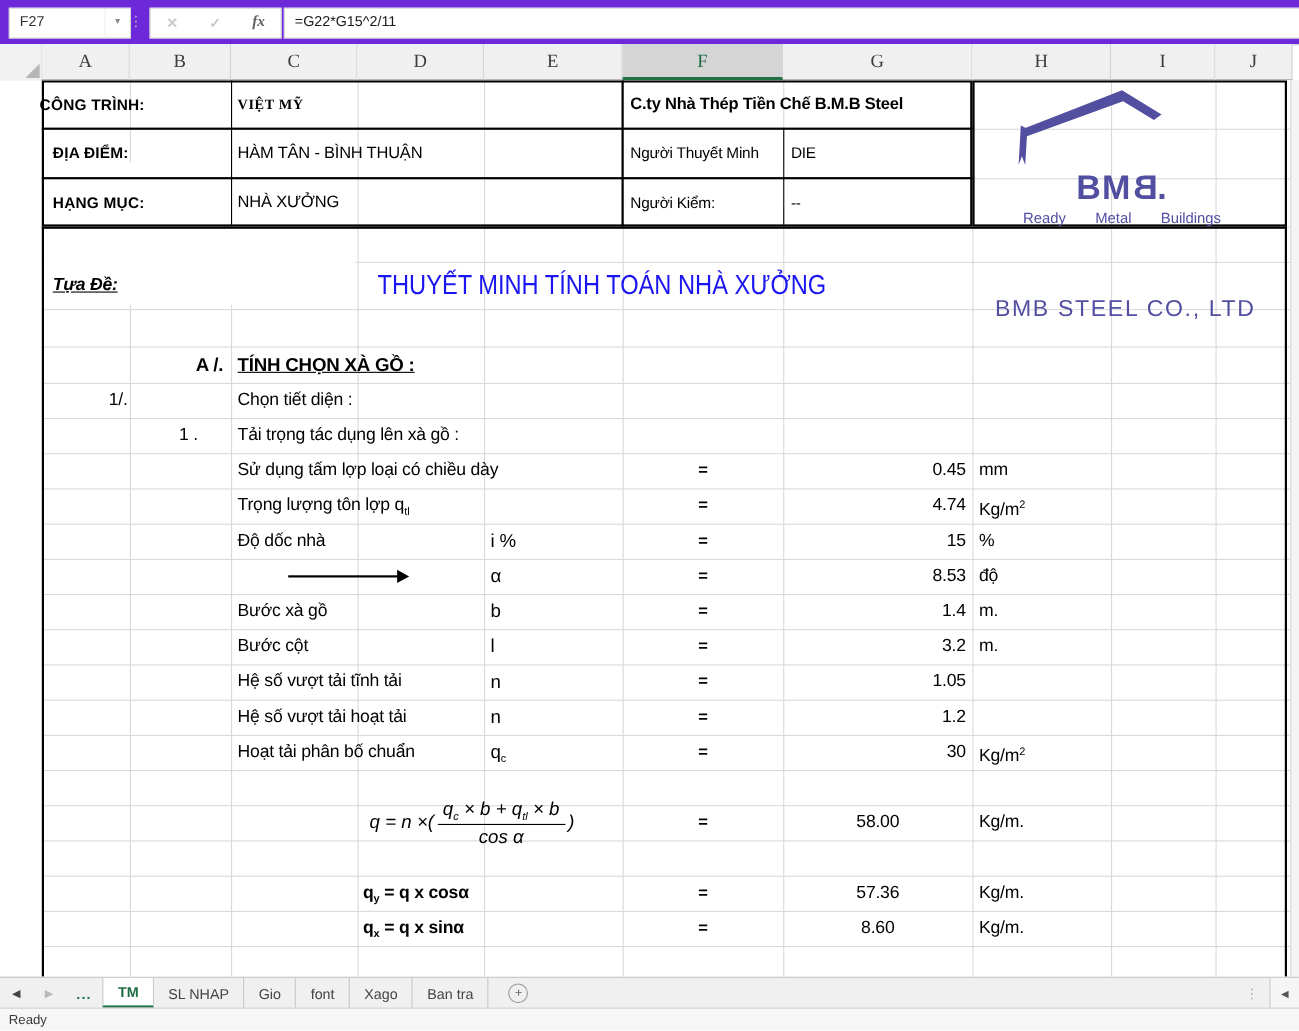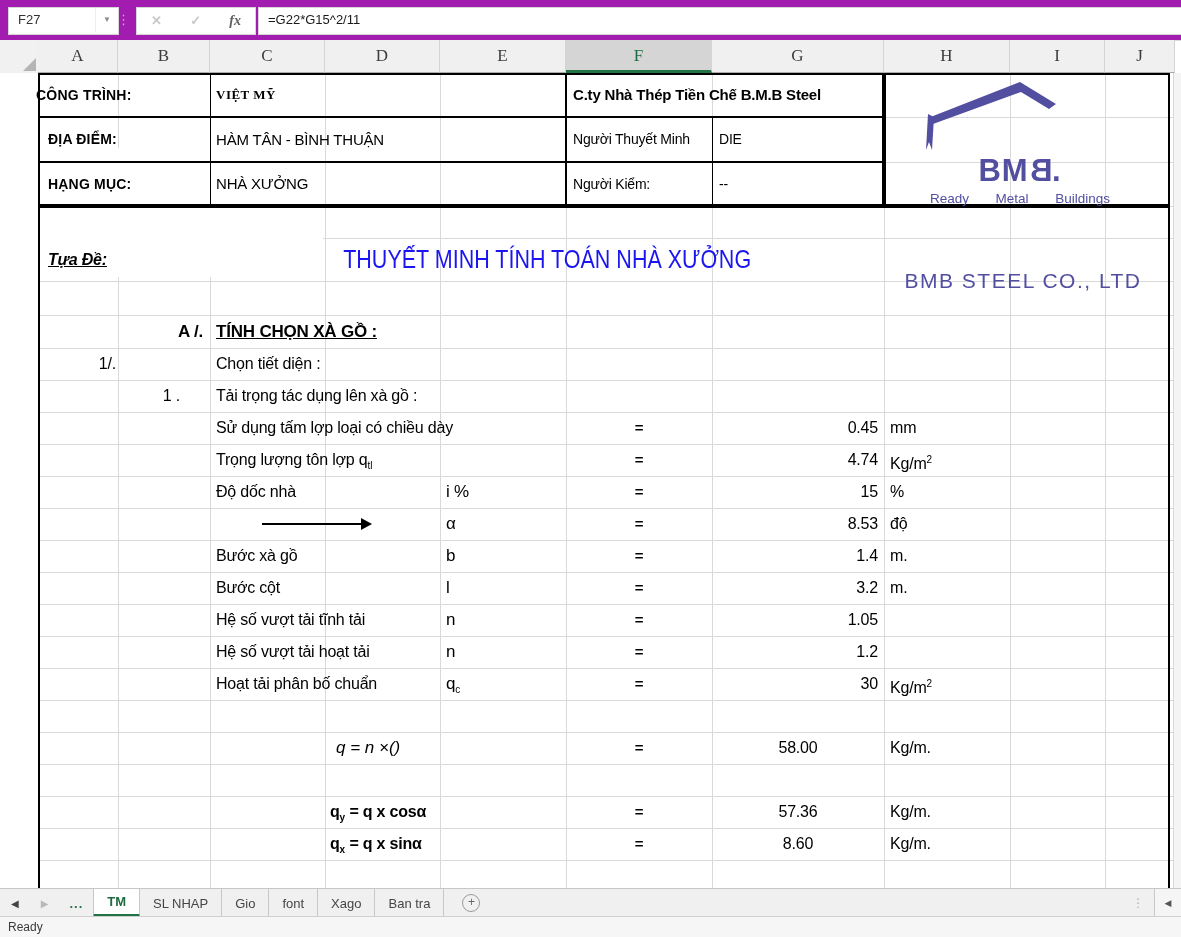--- a/index.html
+++ b/index.html
@@ -1,20 +1,20 @@
 <!DOCTYPE html>
 <html><head>
 <meta charset="utf-8">
 <style>
   html,body{margin:0;padding:0;}
   body{width:1181px;height:937px;position:relative;overflow:hidden;
        font-family:"Liberation Sans",sans-serif;background:#fff;}
   .abs{position:absolute;white-space:nowrap;box-sizing:border-box;}
   
-  #topbar{position:absolute;left:0;top:0;width:1181px;height:40px;background:#a21caf;
+  #topbar{position:absolute;left:0;top:0;width:1181px;height:40px;background:#6d28d9;
           border-bottom:1px solid #d9d9d9;}
   .chrome-box{position:absolute;top:7px;height:26px;background:#fff;border:1px solid #d6d6d6;
               font-size:13px;color:#333;line-height:24px;}
   #namebox{left:8px;width:100px;padding-left:9px;}
   #namebox .dd{position:absolute;right:0;top:0;width:22px;height:24px;text-align:center;
                color:#8a8a8a;font-size:8px;line-height:24px;border-left:1px solid #eee;}
   #nb-dots{left:117px;top:12px;color:#b9b9b9;font-size:13px;letter-spacing:0;}
   #fxbox{left:136px;width:118px;display:flex;align-items:center;justify-content:space-around;}
   #fxbox .dim{color:#c9c9c9;font-size:13px;font-weight:bold;}
   #fxbox .fx{color:#5f5f5f;font-style:italic;font-family:"Liberation Serif",serif;
@@ -262,20 +262,24 @@
       <div class="abs st valr" style="left:712px;width:166px;top:563px;height:32px;line-height:32px;">1.2</div>
       <div class="abs st " style="left:216px;top:595px;height:32px;line-height:32px;">Hoạt tải phân bố chuẩn</div>
       <div class="abs st " style="left:446px;top:595px;height:32px;line-height:32px;font-size:17px;">q<sub>c</sub></div>
       <div class="abs st eqc" style="left:566px;width:146px;font-size:15px;top:595px;height:32px;line-height:32px;">=</div>
       <div class="abs st valr" style="left:712px;width:166px;top:595px;height:32px;line-height:32px;">30</div>
       <div class="abs st " style="left:890px;top:595px;height:32px;line-height:32px;">Kg/m<sup>2</sup></div>
     </div>
 
   <div class="abs st" style="left:336px;top:637px;height:76px;display:flex;align-items:center;font-style:italic;font-size:17px;letter-spacing:0;">
     <span>q = n ×(</span>
+    <span class="frac">
+      <span class="num"><span>q</span><sub>c</sub><span> × b + </span><span>q</span><sub>tl</sub><span> × b</span></span>
+      <span class="den">cos α</span>
+    </span>
     <span>)</span>
   </div>
   <div class="abs st eqc" style="left:566px;top:659px;width:146px;height:32px;line-height:32px;font-size:15px;">=</div>
   <div class="abs st valc" style="left:712px;top:659px;width:172px;height:32px;line-height:32px;">58.00</div>
   <div class="abs st" style="left:890px;top:659px;height:32px;line-height:32px;">Kg/m.</div>
 
   <div class="abs st res-lhs" style="left:330px;top:723px;height:32px;line-height:32px;"><span>q</span><sub>y</sub><span> = q x cosα</span></div>
   <div class="abs st eqc" style="left:566px;top:723px;width:146px;height:32px;line-height:32px;font-size:15px;">=</div>
   <div class="abs st valc" style="left:712px;top:723px;width:172px;height:32px;line-height:32px;">57.36</div>
   <div class="abs st" style="left:890px;top:723px;height:32px;line-height:32px;">Kg/m.</div>

